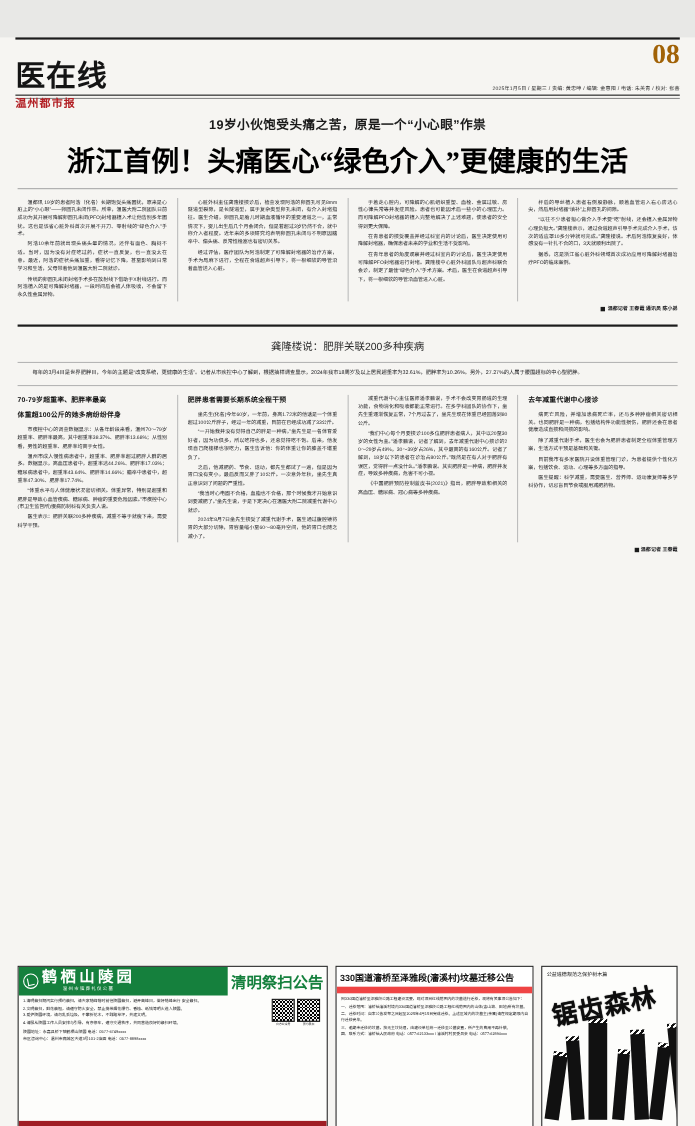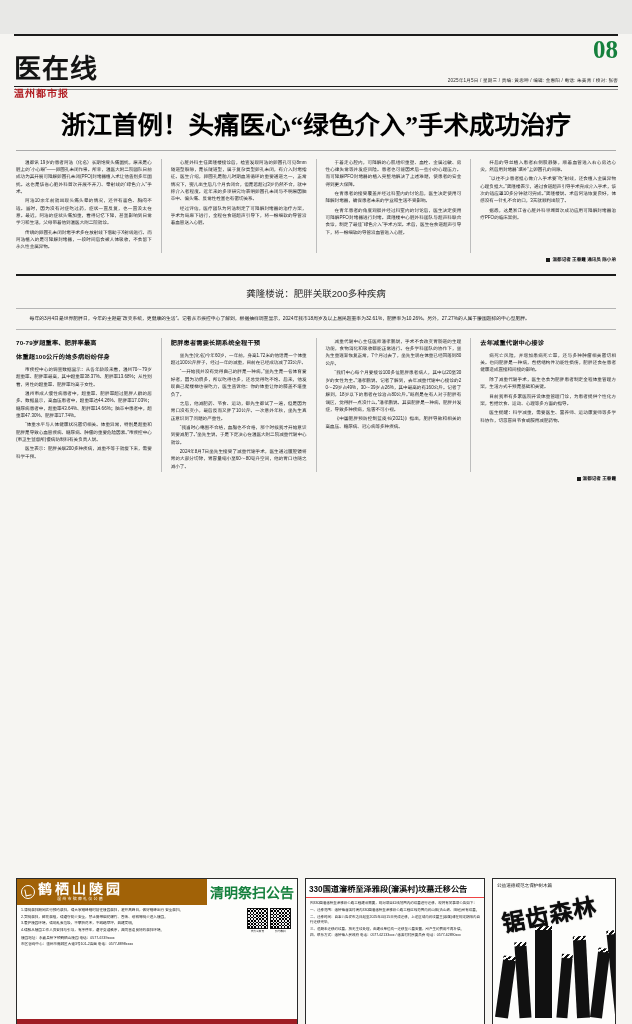--- a/index.html
+++ b/index.html
@@ -36,21 +36,21 @@
   }
   .mast-sub{
     margin-top:2px;
     font-size:10px;font-weight:700;letter-spacing:1px;
     color:#b21f24;
     font-family:Liberation Mono, monospace;
   }
   .mast-pageno{
     position:absolute;right:0;top:0;
     font-size:25px;font-weight:700;
-    color:#15803d;
+    color:#a16207;
     letter-spacing:0px;
     font-family:"Liberation Serif","DejaVu Serif",serif;
     text-align:right;
   }
   .mast-meta{
     position:absolute;right:0;bottom:1px;
     font-size:4.6px;
     color:#2a2a2a;
     letter-spacing:.2px;
     white-space:nowrap;
@@ -184,21 +184,21 @@
   }
   .ad1{flex:0 0 282px;}
   .ad2{flex:0 0 auto;width:180px;}
   .ad3{flex:1 1 auto;}
 
   
   .ad1-top{
     display:flex;align-items:stretch;height:26px;
   }
   .ad1-logo{
-    background:#a16207;color:#fff;
+    background:#15803d;color:#fff;
     flex:1 1 auto;
     display:flex;align-items:center;
     padding:0 4px;
   }
   .ad1-logo-mark{
     width:12px;height:12px;border-radius:50%;
     border:1.2px solid #fff;
     margin-right:3px;flex:0 0 auto;
     position:relative;
   }
@@ -256,21 +256,21 @@
     background:#9f1d24;color:#fff;
     text-align:center;
     font-size:12.5px;font-weight:700;letter-spacing:1px;
     padding:4px 0 5px 0;
     font-family:"Liberation Serif","DejaVu Serif",serif;
   }
 
   
   .ad2-title{
     background:#fff;color:#111;
-    border-bottom:1px solid #ef4444;
+    border-bottom:6px solid #ef4444;
     font-size:8.2px;font-weight:700;
     padding:3px 3px;
     letter-spacing:0;
     font-family:"Liberation Sans","DejaVu Sans",sans-serif;
     white-space:nowrap;
     overflow:hidden;
   }
   .ad2-body{
     font-size:3.5px;line-height:1.5;
     padding:3px 4px;
@@ -318,21 +318,22 @@
       <div class="mast-title">医在线</div>
       <div class="mast-sub">温州都市报</div>
     </div>
     <div class="mast-pageno">08</div>
     <div class="mast-meta">2025年1月5日 / 星期三 / 责编: 黄忠呻 / 编辑: 金惠阳 / 电话: 朱美青 / 校对: 张杏</div>
   </div>
   <div class="rule-thin"></div>
   <div class="rule-thin2"></div>
 
   <div class="lead">
-    <div class="headline">浙江首例！头痛医心“绿色介入”手术成功治疗</div>
+    <div class="shoulder">19岁小伙饱受头痛之苦，原是一个“小心眼”作祟</div>
+    <div class="headline">浙江首例！头痛医心“绿色介入”更健康的生活</div>
     <div class="lead-rule"></div>
 
     <div class="cols4">
       <div class="col" id="lc0">
           <p>温都讯 19岁的患者阿浩（化名）长期饱受头痛困扰，原来是心脏上的“小心眼”——卵圆孔未闭作祟。所幸，温医大附二院团队日前成功为其开展可降解卵圆孔未闭(PFO)封堵器植入术让他告别多年困扰。这也是该省心脏外科首次开展不开刀、零射线的“绿色介入”手术。</p>
           <p>阿浩10余年前就出现头痛头晕的情况，还伴有面色、胸闷不适。当时，因为没有对症吃过药，症状一直反复，也一直没太在意。最近，阿浩的症状头痛加重，看得记忆下降，甚至影响到日常学习和生活，父母带着他到温医大附二院就诊。</p>
           <p>传统的卵圆孔未闭封堵手术多在放射线下借助于X射线进行。而阿浩植入的是可降解封堵器，一段时间后会被人体吸收，不会留下永久性金属异物。</p>
         </div>
       <div class="sep"></div>
       <div class="col" id="lc1">

